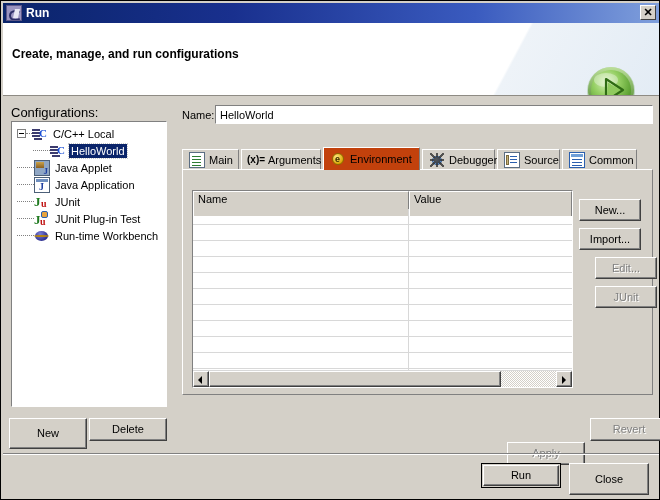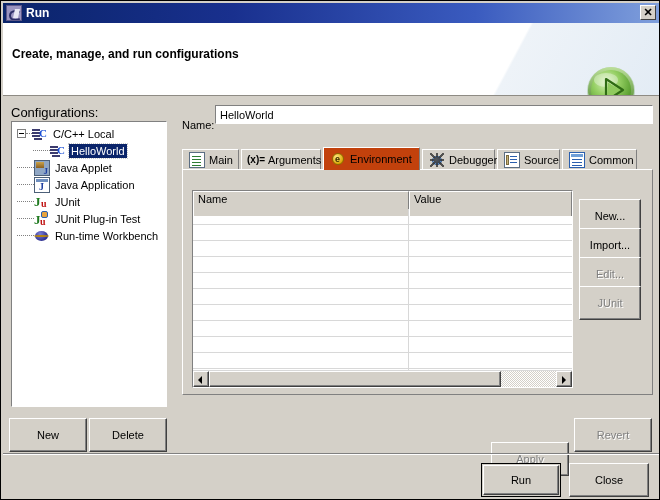--- a/index.html
+++ b/index.html
@@ -325,29 +325,30 @@
     border-top: 1px solid #ffffff;
     border-left: 1px solid #ffffff;
     border-right: 1px solid #404040;
     border-bottom: 1px solid #404040;
     box-shadow: inset -1px -1px 0 #808080;
     box-sizing: border-box;
     font-family: "Liberation Sans", sans-serif;
     font-size: 11px;
     color: #000;
     cursor: default;
-    padding: 16px;
+    padding: 4px;
     line-height: 1;
     display: flex;
     align-items: center;
     justify-content: center;
   }
   .btn.disabled {
     color: #808080;
     text-shadow: 1px 1px 0 #ffffff;
+    margin-left: 16px;
   }
   .btn.default {
     border: 1px solid #000;
     box-shadow: none;
     position: relative;
   }
   .btn.default .inner {
     position: absolute;
     left: 1px; top: 1px; right: 1px; bottom: 1px;
     border-top: 1px solid #ffffff;
@@ -357,21 +358,21 @@
     box-shadow: inset -1px -1px 0 #808080;
     pointer-events: none;
   }
 
   #btn-new   { position: absolute; left: 8px;  top: 417px; width: 78px; height: 31px; }
   #btn-delete{ position: absolute; left: 88px; top: 417px; width: 78px; height: 23px; }
 
   
   #name-label {
     position: absolute;
-    left: 181px; top: 118px;
+    left: 181px; top: 108px;
     font-size: 11px;
   }
   #name-input {
     position: absolute;
     left: 214px; top: 104px;
     width: 438px; height: 19px;
     background: #ffffff;
     border-top: 1px solid #808080;
     border-left: 1px solid #808080;
     border-right: 1px solid #ffffff;
@@ -662,21 +663,21 @@
     position: absolute;
     left: 2px; top: 452px;
     width: 656px; height: 2px;
     border-top: 1px solid #808080;
     border-bottom: 1px solid #ffffff;
     box-sizing: border-box;
   }
 
   
   #btn-run   { position: absolute; left: 480px; top: 462px; width: 80px; height: 25px; }
-  #btn-close { position: absolute; left: 568px; top: 462px; width: 80px; height: 25px; }
+  #btn-close { position: absolute; left: 568px; top: 462px; width: 80px; height: 32px; }
 </style>
 </head>
 <body>
 
 <div id="window">
 
   <div id="titlebar">
     <span class="tb-icon"></span>
     <span class="tb-title">Run</span>
     <div id="close-btn">✕</div>

